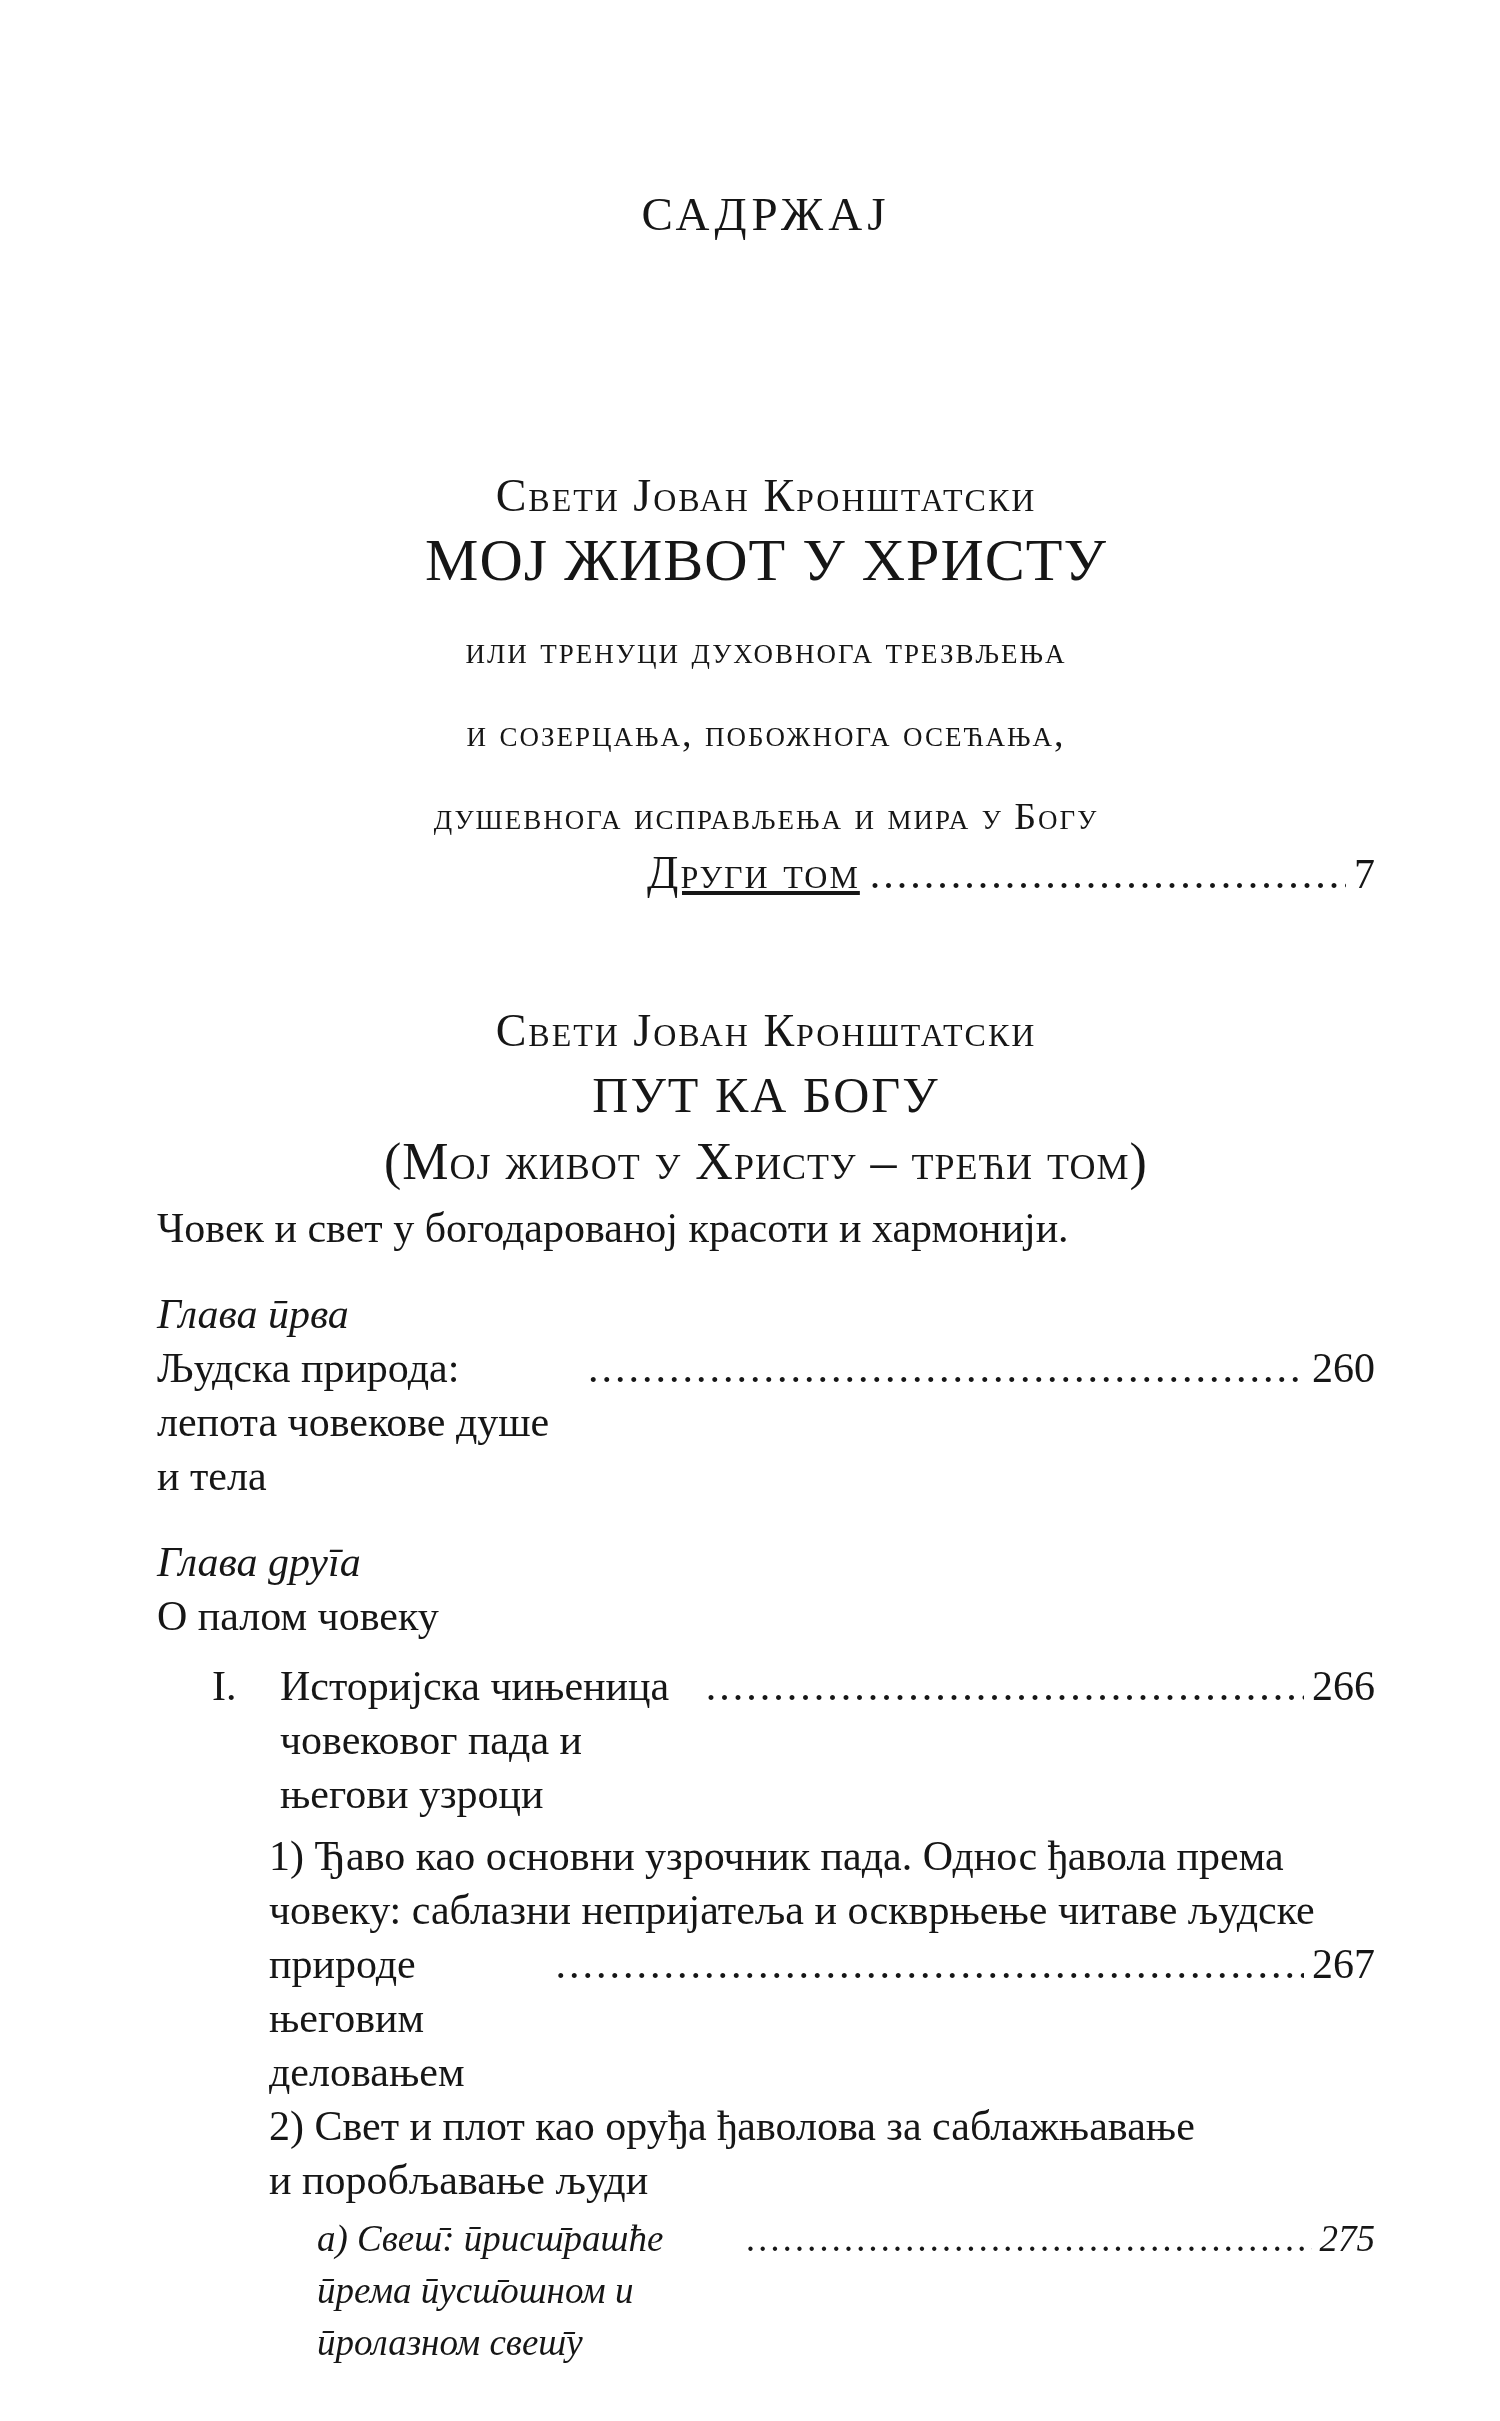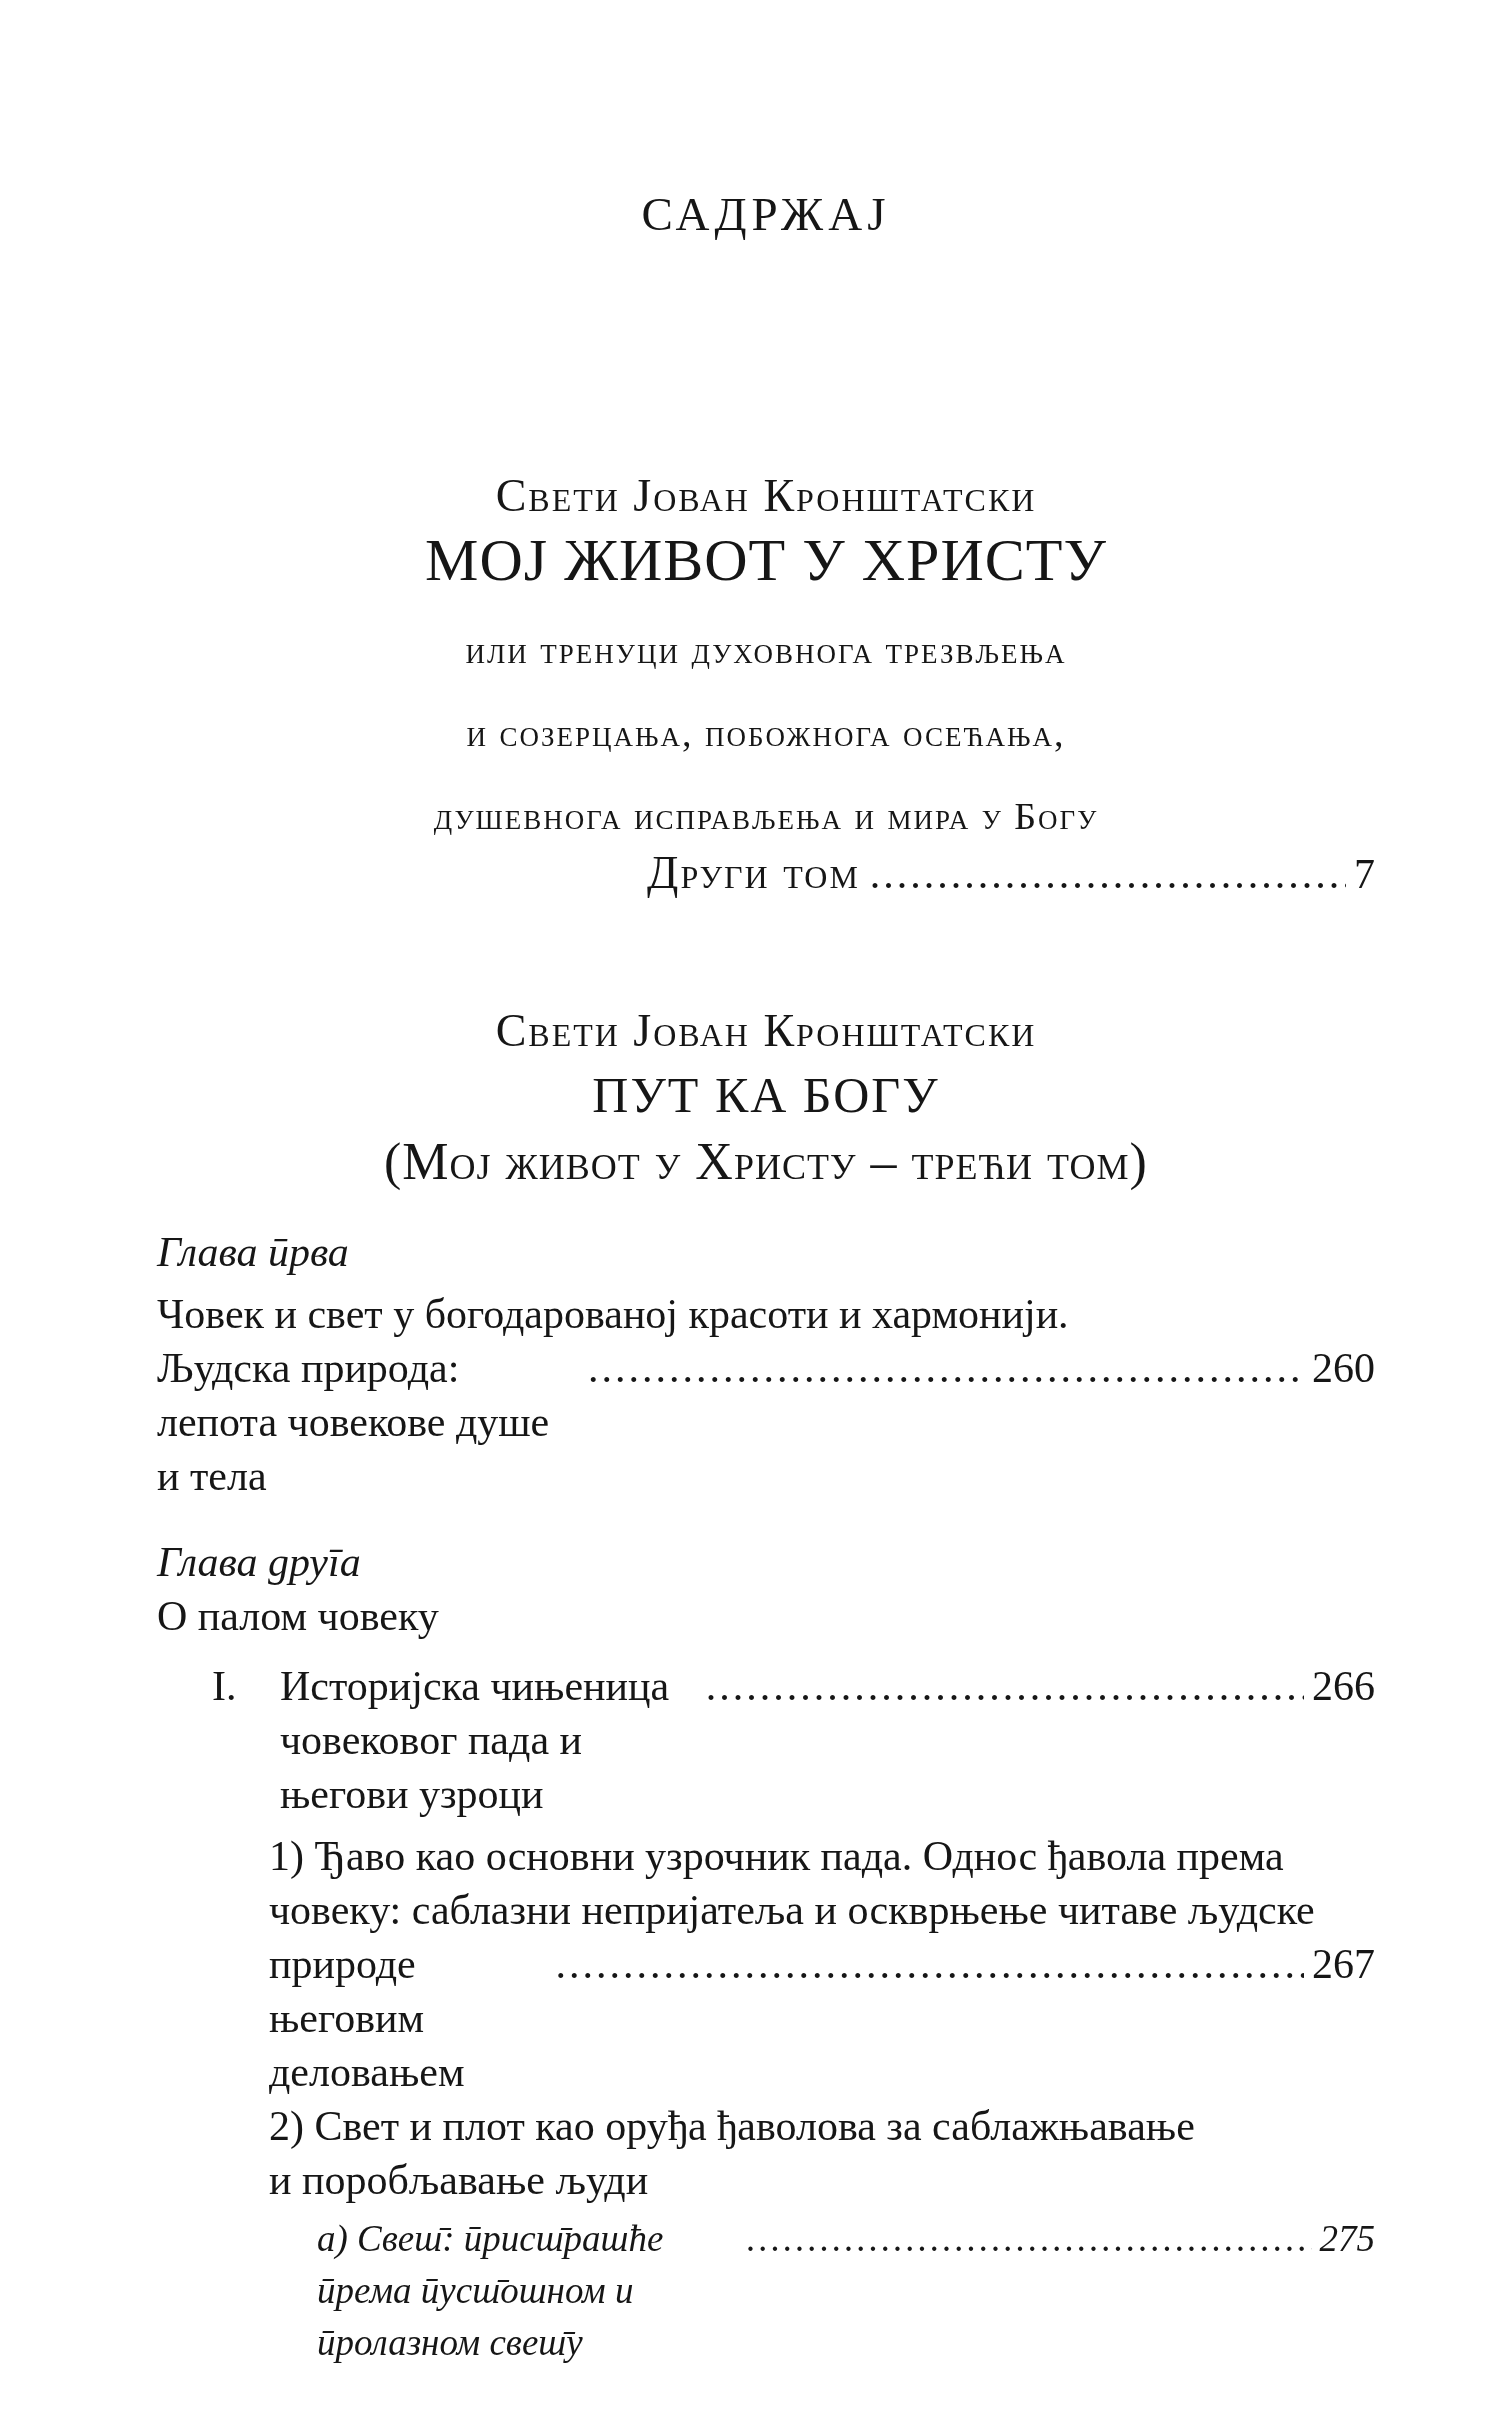--- a/index.html
+++ b/index.html
@@ -63,20 +63,21 @@
     margin-left: 490px;
     line-height: 56px;
     font-size: 42px;
     text-align: left;
   }
   .volume-label {
     font-size: 46px;
     font-variant-caps: small-caps;
     letter-spacing: 2px;
     white-space: nowrap;
+    text-decoration: underline;
   }
 
   
   .toc { margin-top: 7px; font-size: 42px; }
   .row {
     display: flex;
     align-items: baseline;
     line-height: 54px;
   }
   .txt { white-space: pre-wrap; }
@@ -126,26 +127,26 @@
 
   <section class="book book2">
     <div class="b-author">Свети Јован Кронштатски</div>
     <div class="b-title2">ПУТ КА БОГУ</div>
     <div class="b-sub2">(Мој живот у Христу – трећи том)</div>
   </section>
 
   <main class="toc">
 
 
+    <div class="row gap-md">
+      <span class="txt">Човек и свет у богодарованој красоти и хармонији.</span>
+    </div>
+
     <div class="row it gap-ch">
       <span class="txt">Глава ӣрва</span>
-    </div>
-
-    <div class="row gap-md">
-      <span class="txt">Човек и свет у богодарованој красоти и хармонији.</span>
     </div>
 
     <div class="row">
       <span class="txt">Људска природа: лепота човекове душе и тела</span>
       <span class="dots"></span>
       <span class="pg">260</span>
     </div>
 
     <div class="row it gap-ch">
       <span class="txt">Глава gруīа</span>

